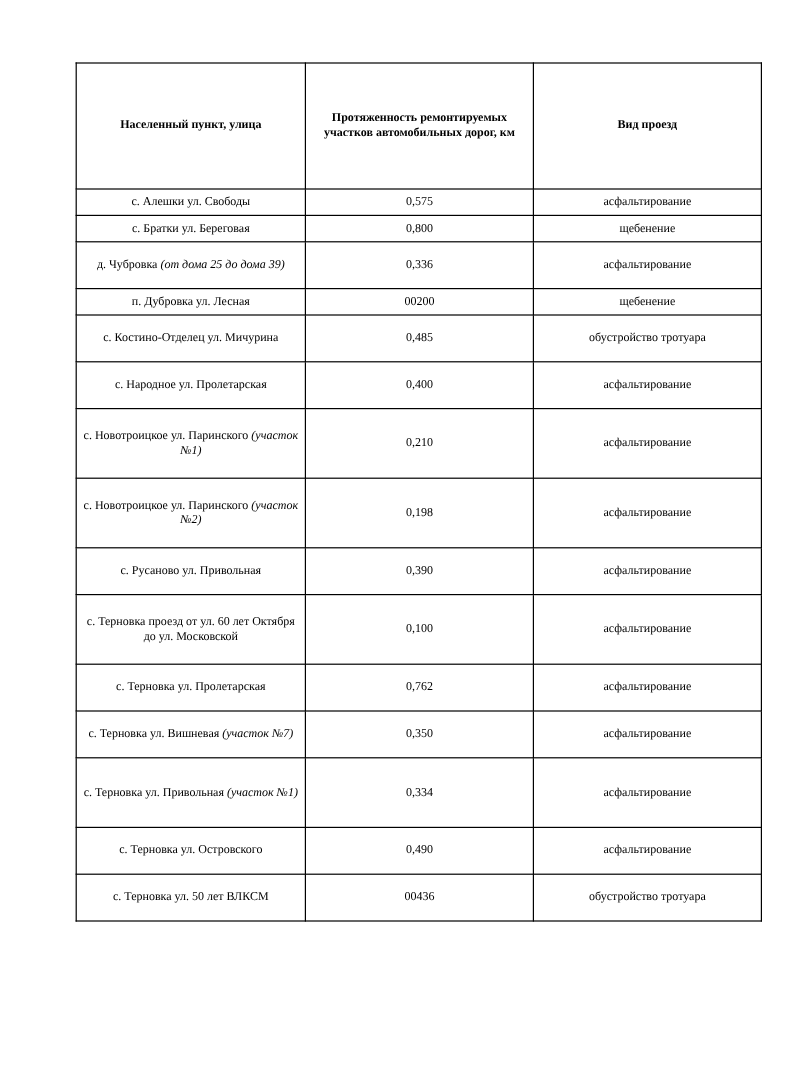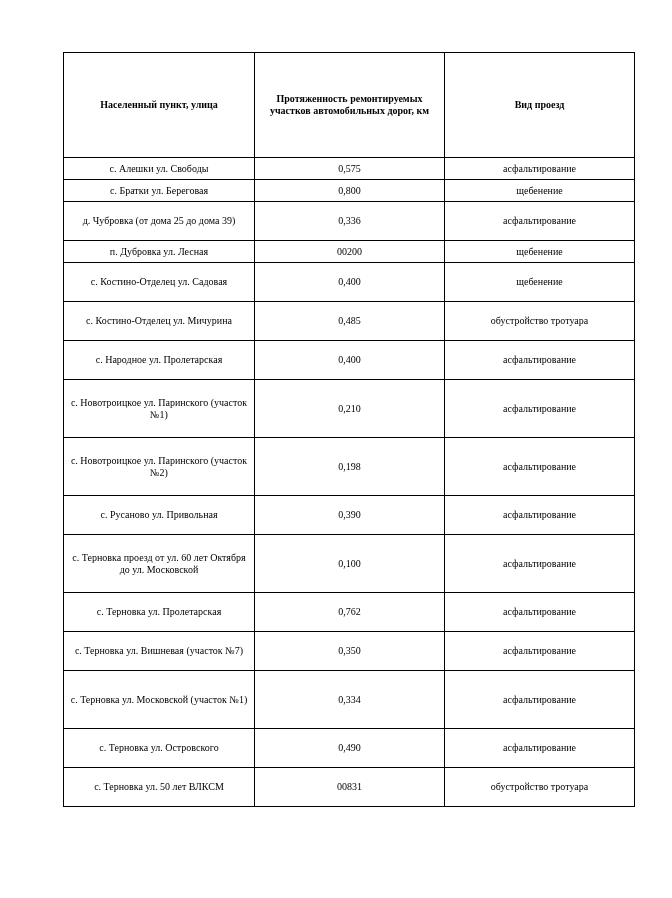--- a/index.html
+++ b/index.html
@@ -62,20 +62,21 @@
   }
   table.roads tbody td.length,
   table.roads tbody td.work {
     white-space: nowrap;
     font-family: Liberation Serif, serif;
   }
   .r1 td { height: 19px; }
   .r2 td { height: 36px; }
   .r3 td { height: 55px; }
   .ital {
+    font-style: italic;
   }
 </style>
 </head>
 <body>
 
 <div class="page">
   <div class="table-wrap">
     <table class="roads">
       <colgroup>
         <col class="c-place">
@@ -101,25 +102,20 @@
             <td class="work">щебенение</td>
           </tr>
           <tr class="r2">
             <td class="place"><span>д. Чубровка </span><span class="ital">(от дома 25 до дома 39)</span></td>
             <td class="length">0,336</td>
             <td class="work">асфальтирование</td>
           </tr>
           <tr class="r1">
             <td class="place"><span>п. Дубровка ул. Лесная</span></td>
             <td class="length">00200</td>
-            <td class="work">щебенение</td>
-          </tr>
-          <tr class="r2">
-            <td class="place"><span>с. Костино-Отделец ул. Садовая</span></td>
-            <td class="length">0,400</td>
             <td class="work">щебенение</td>
           </tr>
           <tr class="r2">
             <td class="place"><span>с. Костино-Отделец ул. Мичурина</span></td>
             <td class="length">0,485</td>
             <td class="work">обустройство тротуара</td>
           </tr>
           <tr class="r2">
             <td class="place"><span>с. Народное ул. Пролетарская</span></td>
             <td class="length">0,400</td>
@@ -149,30 +145,30 @@
             <td class="place"><span>с. Терновка ул. Пролетарская</span></td>
             <td class="length">0,762</td>
             <td class="work">асфальтирование</td>
           </tr>
           <tr class="r2">
             <td class="place"><span>с. Терновка ул. Вишневая </span><span class="ital">(участок №7)</span></td>
             <td class="length">0,350</td>
             <td class="work">асфальтирование</td>
           </tr>
           <tr class="r3">
-            <td class="place"><span>с. Терновка ул. Московской </span><span class="ital">(участок №1)</span></td>
+            <td class="place"><span>с. Терновка ул. Привольная </span><span class="ital">(участок №1)</span></td>
             <td class="length">0,334</td>
             <td class="work">асфальтирование</td>
           </tr>
           <tr class="r2">
             <td class="place"><span>с. Терновка ул. Островского</span></td>
             <td class="length">0,490</td>
             <td class="work">асфальтирование</td>
           </tr>
           <tr class="r2">
             <td class="place"><span>с. Терновка ул. 50 лет ВЛКСМ</span></td>
-            <td class="length">00831</td>
+            <td class="length">00436</td>
             <td class="work">обустройство тротуара</td>
           </tr>
         </tbody>
     </table>
   </div>
 </div>
 
 </body></html>

